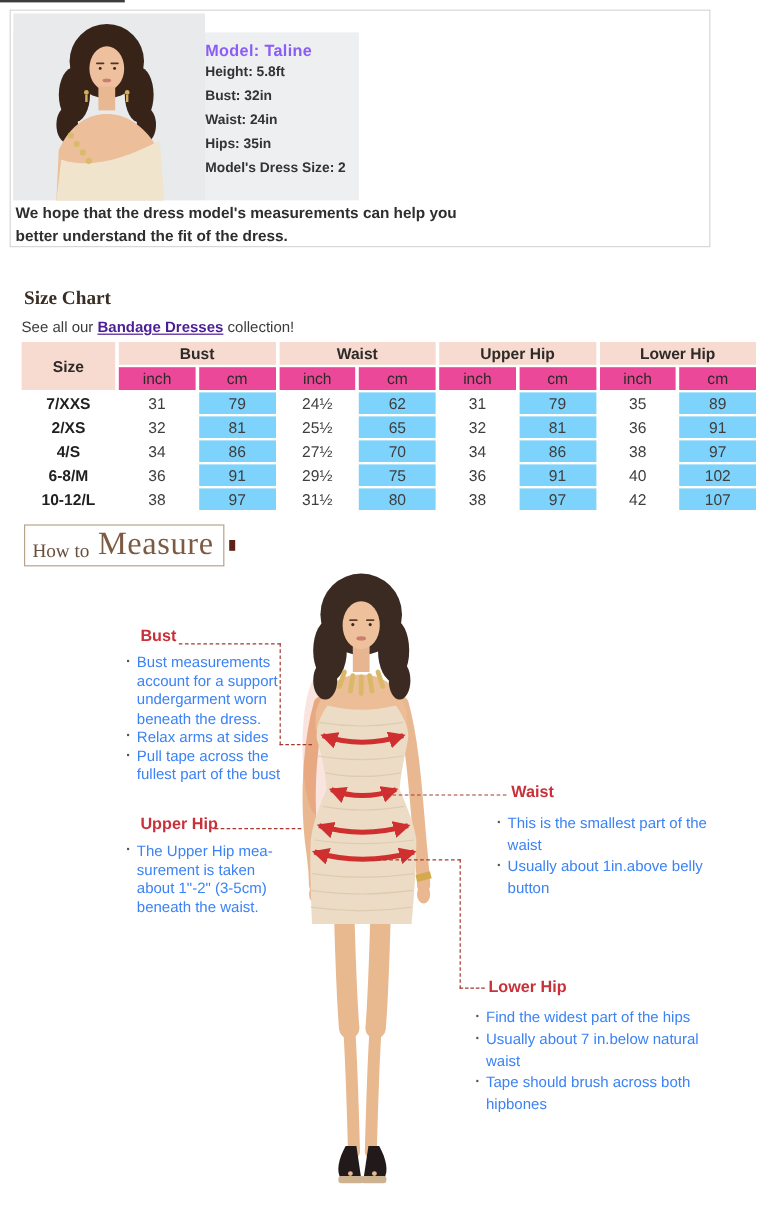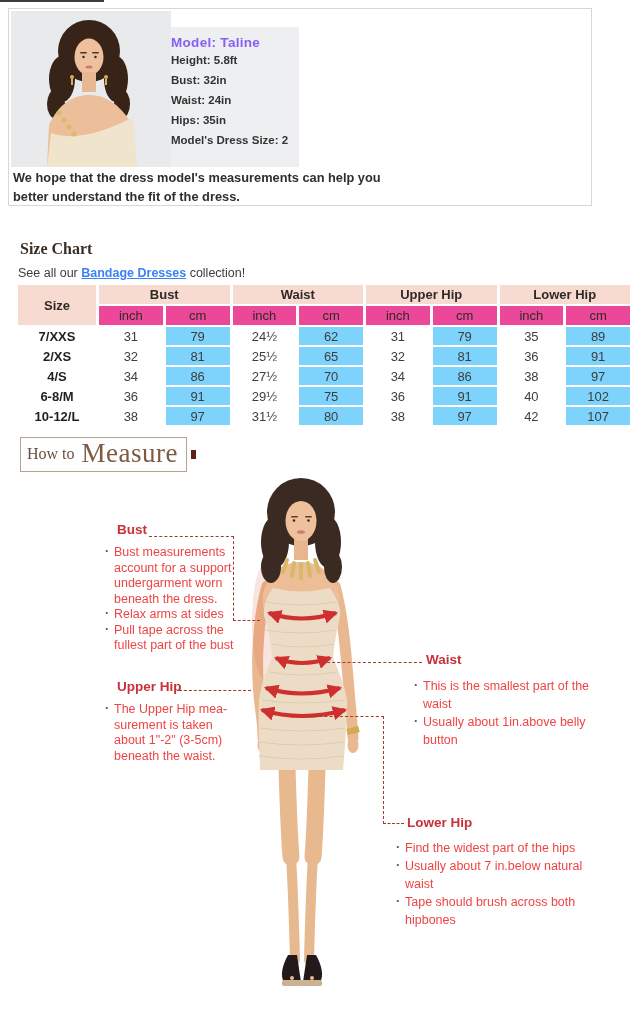--- a/index.html
+++ b/index.html
@@ -13,44 +13,44 @@
   .model-panel { left: 2px; top: 18px; width: 288px; height: 140px; background: #edeff0; }
   .model-photo { left: 2px; top: 2px; width: 160px; height: 156px; }
   .model-info { left: 162px; top: 26px; width: 150px; }
   .model-info .title { font-size: 13.5px; font-weight: bold; color: #8b5cf6; letter-spacing: .3px; }
   .model-info .stat { font-size: 11.5px; font-weight: bold; color: #333; line-height: 20px; white-space: nowrap; }
   .model-caption { left: 4px; top: 160px; width: 368px; font-size: 12.8px; font-weight: bold; color: #2e2e2e; line-height: 18.5px; }
 
   
   .sc-heading { left: 20px; top: 240px; font-family: "Liberation Serif", serif; font-size: 16px; font-weight: bold; color: #3a2e24; }
   .sc-collection { left: 18px; top: 266px; font-size: 12.5px; color: #3c3c3c; }
-  .sc-collection a { color: #3b82f6; text-decoration: underline; font-weight: bold; cursor: pointer; }
+  .sc-collection a { color: #4c1d95; text-decoration: underline; font-weight: bold; cursor: pointer; }
   .size-table { left: 18px; top: 285px; width: 612px; display: grid;
     grid-template-columns: 78px repeat(8, 1fr);
     grid-template-rows: 19px 19px repeat(5, 18px);
     column-gap: 3px; row-gap: 2px; background: #fff; }
   .size-table div { display: flex; align-items: center; justify-content: center; font-size: 13px; }
   .cell-size-hd { grid-row: 1 / 3; grid-column: 1; background: #f7dbd0; font-weight: bold; color: #2e2a28; }
   .cell-group { grid-column: span 2; background: #f7dbd0; font-weight: bold; color: #2e2a28; }
   .cell-unit { background: #ec4899; font-weight: normal; color: #2e2a28; }
   .cell-rowhd { background: #fff; font-weight: bold; color: #1f1f1f; }
   .cell-val { background: #fff; color: #3e3e3e; }
   .cell-val.gray { background: #7dd3fc; }
 
   
   .htm-wrap { left: 20px; top: 437px; display: flex; align-items: center; }
-  .htm-box { border: 1px solid #b7a48c; padding: 0 8px 2px 6px; display: flex; align-items: center; background: #fff; }
+  .htm-box { border: 1px solid #b7a48c; padding: 0 8px 2px 6px; display: flex; align-items: flex-end; background: #fff; }
   .htm-small { font-family: "Liberation Serif", serif; font-size: 16px; color: #6a4f3f; }
   .htm-large { font-family: "Liberation Serif", serif; font-size: 27px; color: #7d5b43; margin-left: 7px; letter-spacing: .5px; }
   .htm-square { width: 5px; height: 9px; background: #5e2218; margin-left: 4px; }
 
   
   .g-label { font-size: 13.5px; font-weight: bold; color: #c8303a; white-space: nowrap; }
   .g-list { list-style: none; }
-  .g-list li { position: relative; margin-left: 10px; color: #ef4444; }
+  .g-list li { position: relative; margin-left: 10px; color: #3b82f6; }
   .g-list li::before { content: "\00B7"; position: absolute; left: -9px; top: -1px; font-weight: bold; color: #555; }
   .g-left li { font-size: 12.5px; line-height: 15.5px; }
   .g-right li { font-size: 12.5px; line-height: 18px; }
   .dash-h { border-top: 1px dashed #a23a31; height: 0; z-index: 3; }
   .dash-v { border-left: 1px dashed #a23a31; width: 0; z-index: 3; }
   .figure-svg { left: 235px; top: 472px; width: 170px; height: 545px; z-index: 1; }
 
   .lbl-bust { left: 117px; top: 522px; }
   .list-bust { left: 104px; top: 545px; width: 130px; }
   .lbl-upperhip { left: 117px; top: 679px; }

